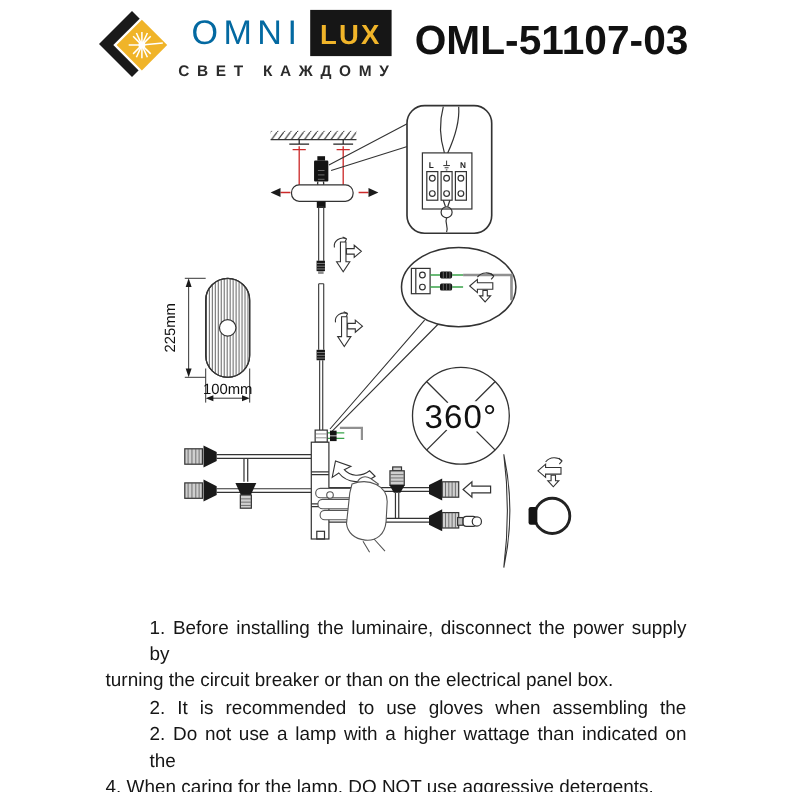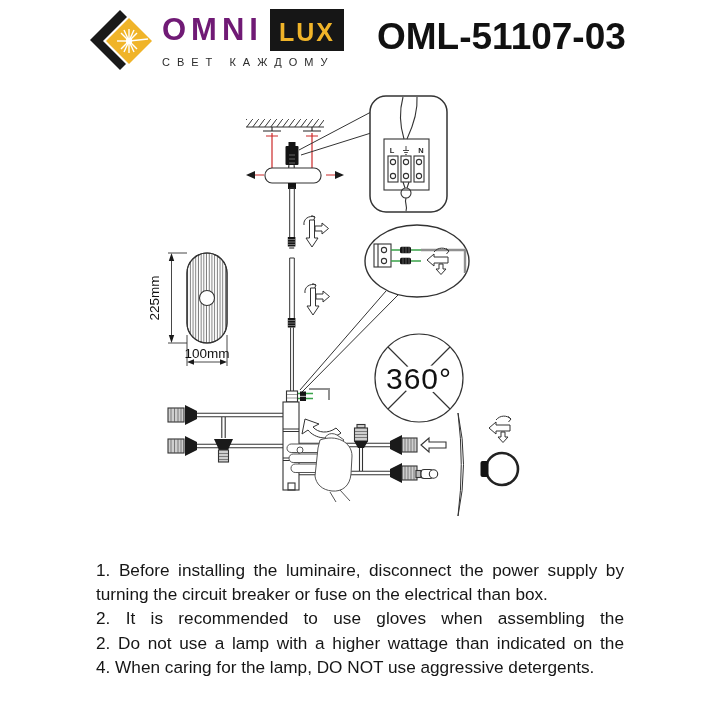--- a/index.html
+++ b/index.html
@@ -2,30 +2,30 @@
 <html><head>
 <meta charset="utf-8">
 <style>
   html,body{margin:0;padding:0;}
   body{width:720px;height:720px;background:#ffffff;position:relative;overflow:hidden;
        font-family:"Liberation Sans", sans-serif;color:#1a1a1a;}
   .logo{position:absolute;left:90px;top:8px;display:flex;align-items:flex-start;}
   .logo-icon{width:66px;height:66px;flex:0 0 auto;}
   .logo-text{margin-left:6px;display:flex;flex-direction:column;}
   .logo-row{display:flex;align-items:center;height:44px;}
-  .logo-omni{font-size:31px;font-weight:700;letter-spacing:5px;color:#701a75;}
+  .logo-omni{font-size:31px;font-weight:400;letter-spacing:5px;color:#0369a1;margin-left:12px;}
   .logo-lux{margin-left:7px;background:#161616;color:#f0b429;font-weight:700;
             font-size:25px;letter-spacing:2px;padding:9px 9px 4px 9px;}
-  .logo-tagline{margin-top:4px;font-size:11px;letter-spacing:7px;color:#2b2b2b;font-weight:400;}
+  .logo-tagline{margin-top:4px;font-size:14px;letter-spacing:7px;color:#2b2b2b;font-weight:700;}
   .model{position:absolute;left:377px;top:16px;font-size:37px;font-weight:700;
          letter-spacing:0px;color:#111;}
   .diagram{position:absolute;left:0;top:0;}
   .instructions{position:absolute;left:96px;top:558px;width:528px;font-size:17.2px;
                 line-height:24.2px;color:#161616;}
-  .instructions .j{text-align:justify;text-align-last:justify;}
+  .instructions .j{text-align:justify;text-align-last:justify;margin-left:40px;}
   svg text{font-family:"Liberation Sans", sans-serif;}
 </style>
 </head>
 <body>
 
 <div class="logo">
   <svg class="logo-icon" viewBox="0 0 66 66">
     <polygon points="30,2 60,32 30,62 0,32" fill="#1a1a1a"></polygon>
     <polygon points="39,7 65,33 39,59 13,33" fill="#ffffff"></polygon>
     <polygon points="39,10 62,33 39,56 16,33" fill="#f0b429"></polygon>
@@ -244,17 +244,17 @@
   <g stroke="#333" fill="none" stroke-width="1">
     <path d="M458,413 Q469,464.5 458,516 Q464.5,464.5 458,413 Z" fill="#fff"></path>
     <circle cx="502" cy="469" r="16" stroke="#222" stroke-width="2.6"></circle>
     <rect x="480.5" y="461" width="8" height="16" rx="2" fill="#141414" stroke="none"></rect>
     <use href="#sym-screw-left" x="500" y="428"></use>
   </g>
 </svg>
 
 <div class="instructions">
   <div class="j">1. Before installing the luminaire, disconnect the power supply by</div>
-  <div>turning the circuit breaker or fuse on the electrical than box.</div>
+  <div>turning the circuit breaker or than on the electrical panel box.</div>
   <div class="j">2. It is recommended to use gloves when assembling the</div>
   <div class="j">2. Do not use a lamp with a higher wattage than indicated on the</div>
   <div>4. When caring for the lamp, DO NOT use aggressive detergents.</div>
 </div>
 
 </body></html>

